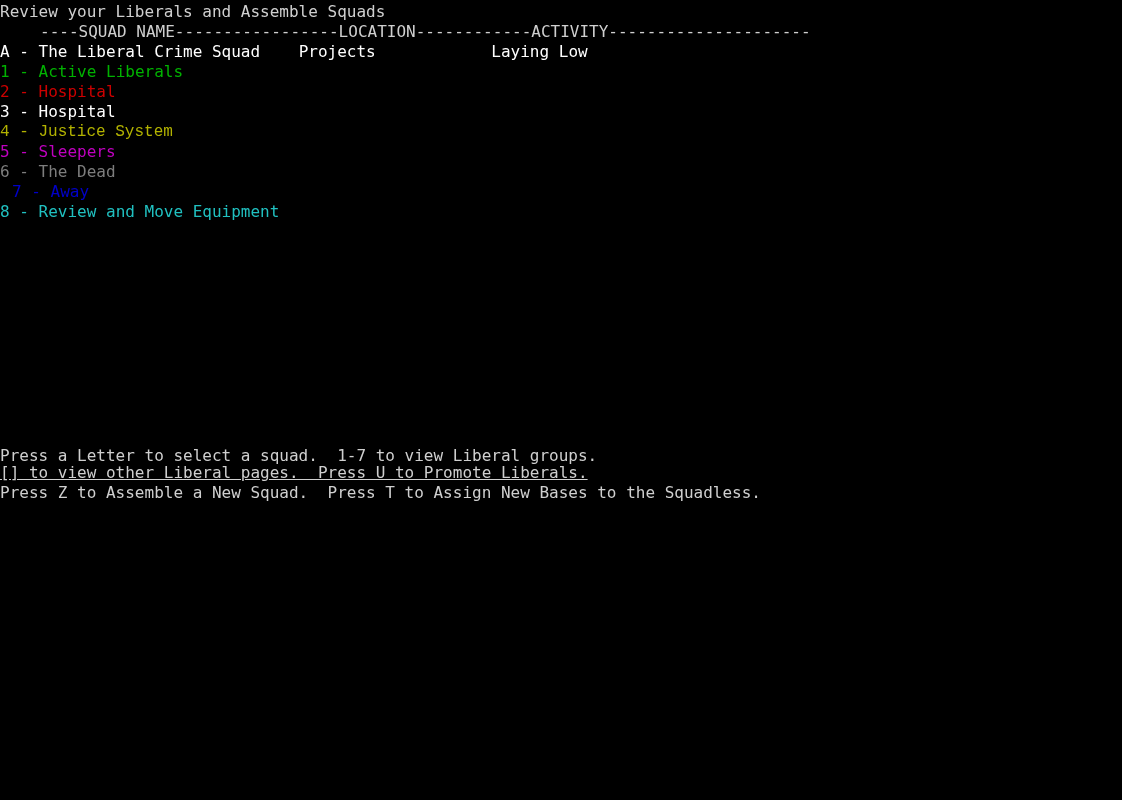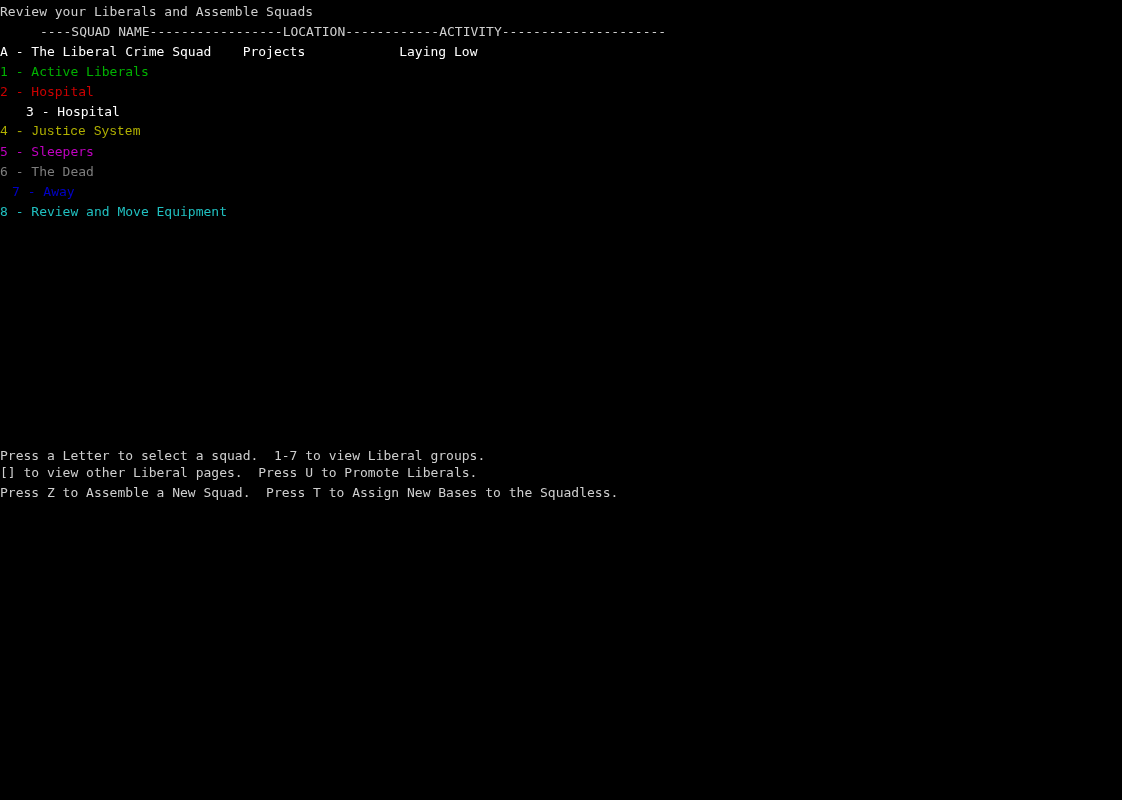--- a/index.html
+++ b/index.html
@@ -18,21 +18,21 @@
     position: relative;
     width: 1122px;
     height: 800px;
     background: #000000;
   }
   .row {
     position: absolute;
     left: 0;
     height: 20px;
     line-height: 20px;
-    font-size: 13px;
+    font-size: 16px;
     letter-spacing: 0px;
     white-space: pre;
     font-family: "DejaVu Sans Mono", "Liberation Mono", monospace;
   }
   .seg { white-space: pre; }
 
   
   .c-white   { color: #cfcfcf; }
   .c-bwhite  { color: #ffffff; }
   .c-green   { color: #00b200; }
@@ -51,29 +51,29 @@
   <div class="row c-white" style="top:2px;">Review your Liberals and Assemble Squads</div>
 
   <div class="row c-white" style="top:22px;margin-left:40px;">----SQUAD NAME-----------------LOCATION------------ACTIVITY---------------------</div>
 
   <div class="row" style="top:42px;"><span class="seg c-bwhite">A</span><span class="seg c-bwhite"> </span><span class="seg c-bwhite">-</span><span class="seg c-bwhite"> </span><span class="seg c-bwhite" id="squad-name">The Liberal Crime Squad</span><span class="seg c-bwhite" id="squad-gap-1">    </span><span class="seg c-bwhite" id="squad-location">Projects</span><span class="seg c-bwhite" id="squad-gap-2">            </span><span class="seg c-bwhite" id="squad-activity">Laying Low</span></div>
 
   <div class="row" style="top:62px;"><span class="seg c-green">1</span><span class="seg c-green"> </span><span class="seg c-green">-</span><span class="seg c-green"> </span><span class="seg c-green">Active Liberals</span></div>
 
   <div class="row" style="top:82px;"><span class="seg c-red">2</span><span class="seg c-red"> </span><span class="seg c-red">-</span><span class="seg c-red"> </span><span class="seg c-red">Hospital</span></div>
 
-  <div class="row" style="top:102px;padding-left:26px;"><span class="seg c-bwhite">3</span><span class="seg c-bwhite"> </span><span class="seg c-bwhite">-</span><span class="seg c-bwhite"> </span><span class="seg c-bwhite">Hospital</span></div>
+  <div class="row" style="top:102px;"><span class="seg c-bwhite">3</span><span class="seg c-bwhite"> </span><span class="seg c-bwhite">-</span><span class="seg c-bwhite"> </span><span class="seg c-bwhite">Hospital</span></div>
 
   <div class="row" style="top:122px;font-family:Liberation Mono, monospace;"><span class="seg c-yellow">4</span><span class="seg c-yellow"> </span><span class="seg c-yellow">-</span><span class="seg c-yellow"> </span><span class="seg c-yellow">Justice System</span></div>
 
   <div class="row" style="top:142px;"><span class="seg c-magenta">5</span><span class="seg c-magenta"> </span><span class="seg c-magenta">-</span><span class="seg c-magenta"> </span><span class="seg c-magenta">Sleepers</span></div>
 
   <div class="row" style="top:162px;"><span class="seg c-gray">6</span><span class="seg c-gray"> </span><span class="seg c-gray">-</span><span class="seg c-gray"> </span><span class="seg c-gray">The Dead</span></div>
 
   <div class="row" style="top:182px;padding-left:12px;"><span class="seg c-blue">7</span><span class="seg c-blue"> </span><span class="seg c-blue">-</span><span class="seg c-blue"> </span><span class="seg c-blue">Away</span></div>
 
   <div class="row" style="top:202px;"><span class="seg c-cyan">8</span><span class="seg c-cyan"> </span><span class="seg c-cyan">-</span><span class="seg c-cyan"> </span><span class="seg c-cyan">Review and Move Equipment</span></div>
 
   <div class="row c-white" style="top:446px;">Press a Letter to select a squad.  1-7 to view Liberal groups.</div>
-  <div class="row c-white" style="top:463px;">[] to view other Liberal pages.  Press U to Promote Liberals.</div>
+  <div class="row c-white" style="top:463px;text-decoration:underline;">[] to view other Liberal pages.  Press U to Promote Liberals.</div>
   <div class="row c-white" style="top:483px;">Press Z to Assemble a New Squad.  Press T to Assign New Bases to the Squadless.</div>
 
 </div>
 
 </body></html>

